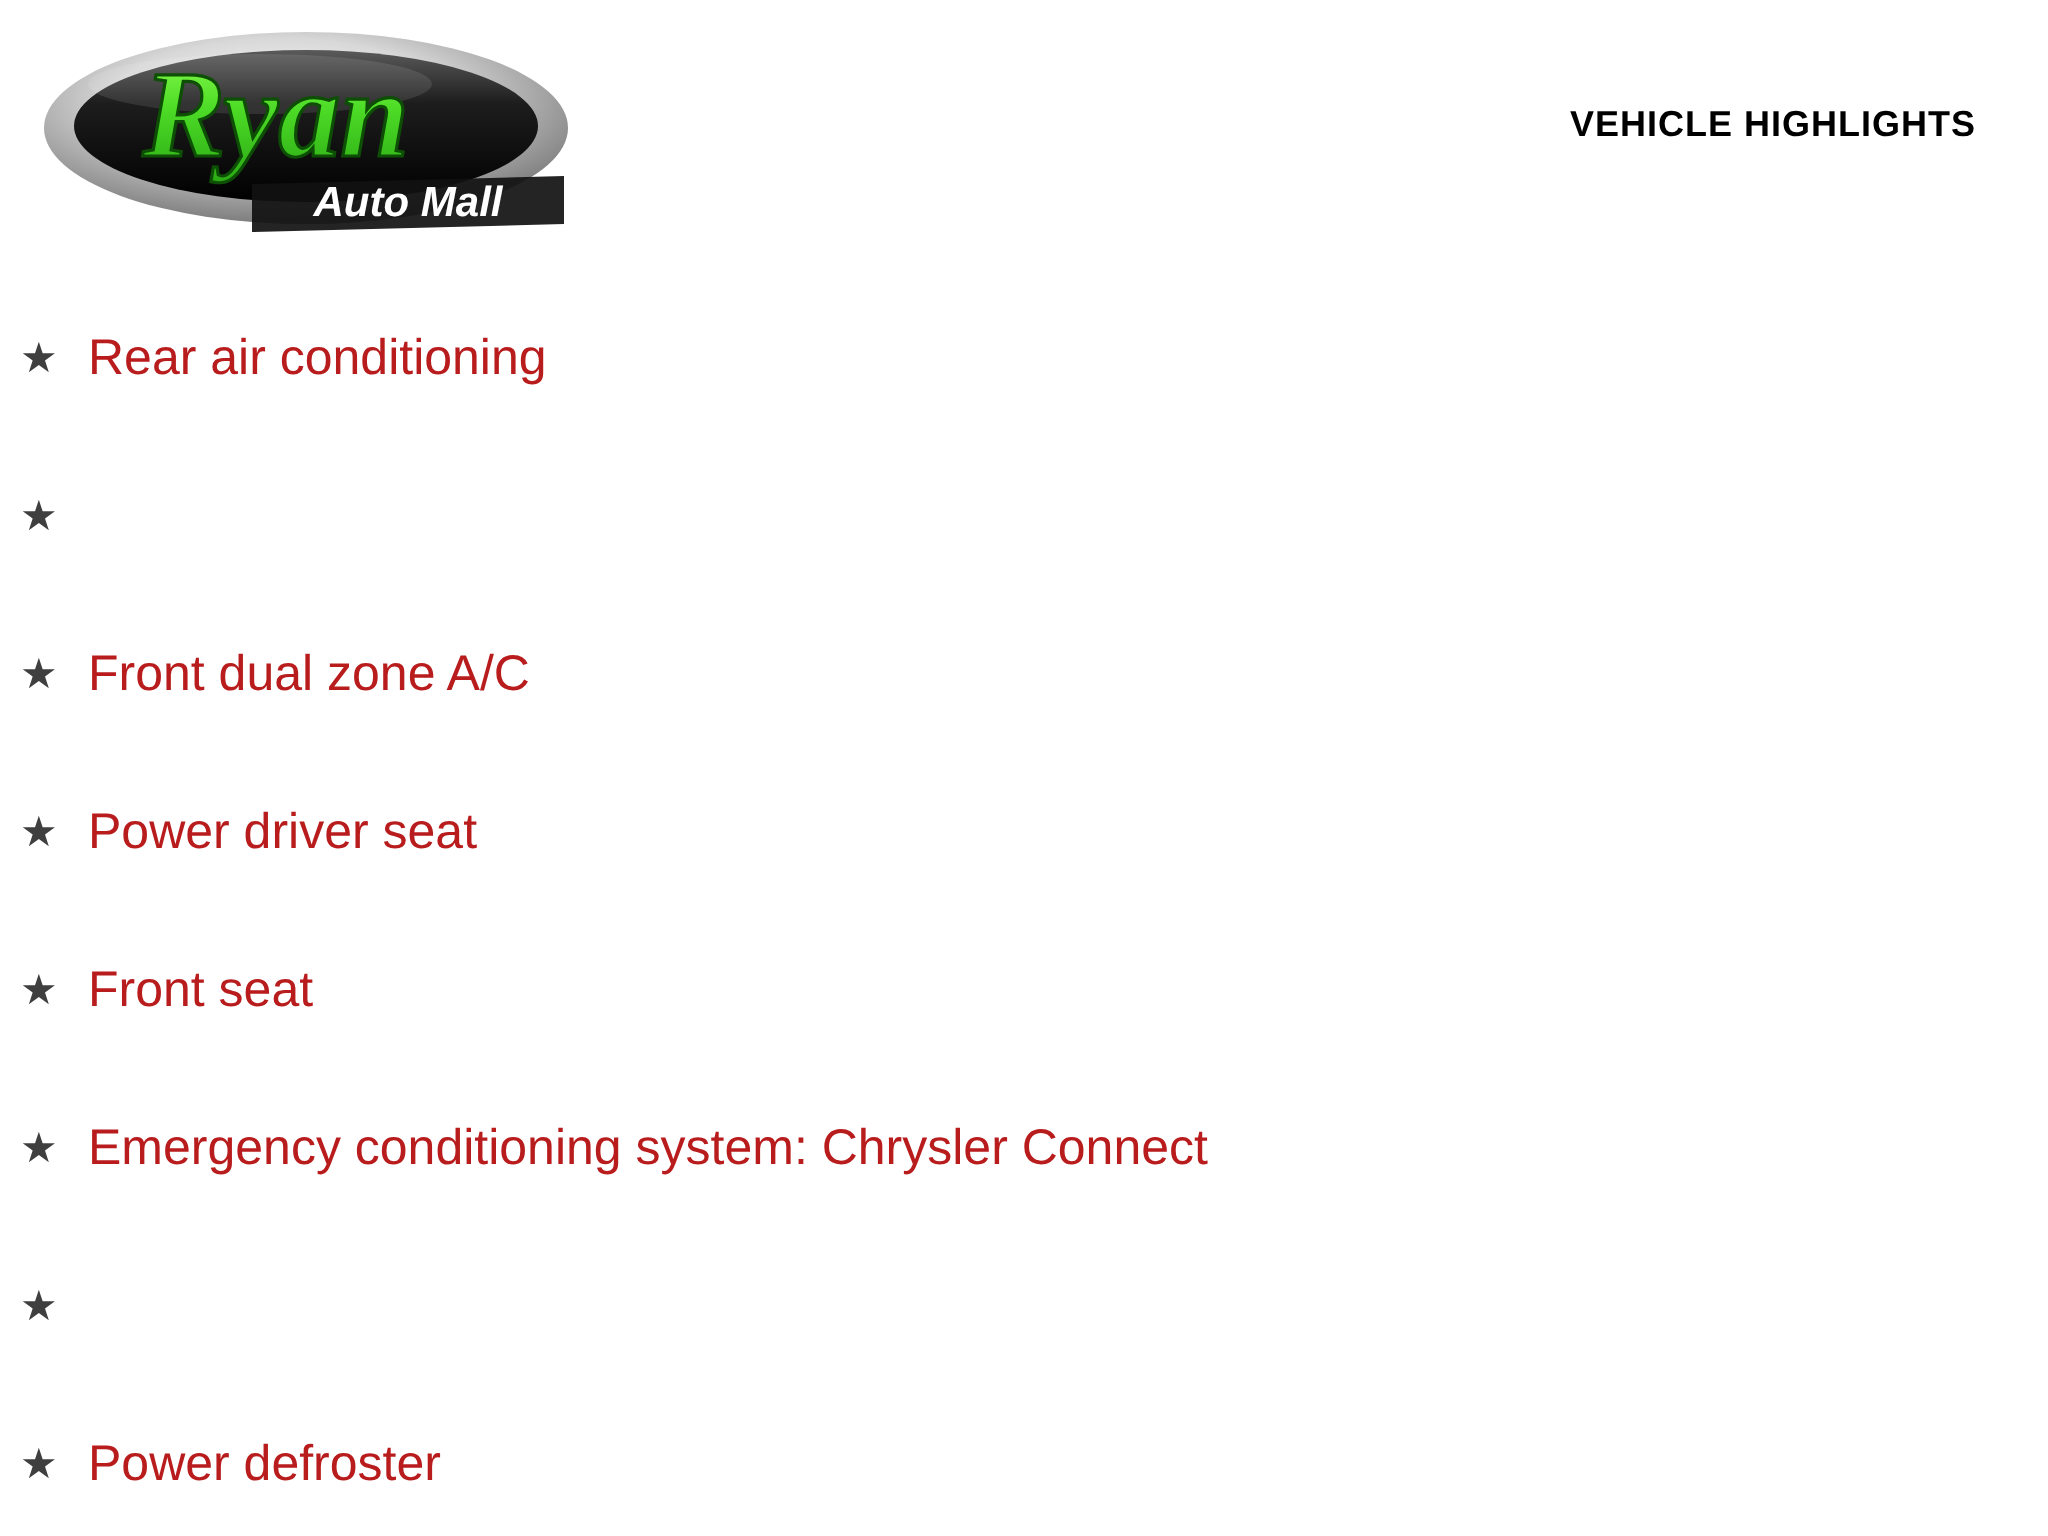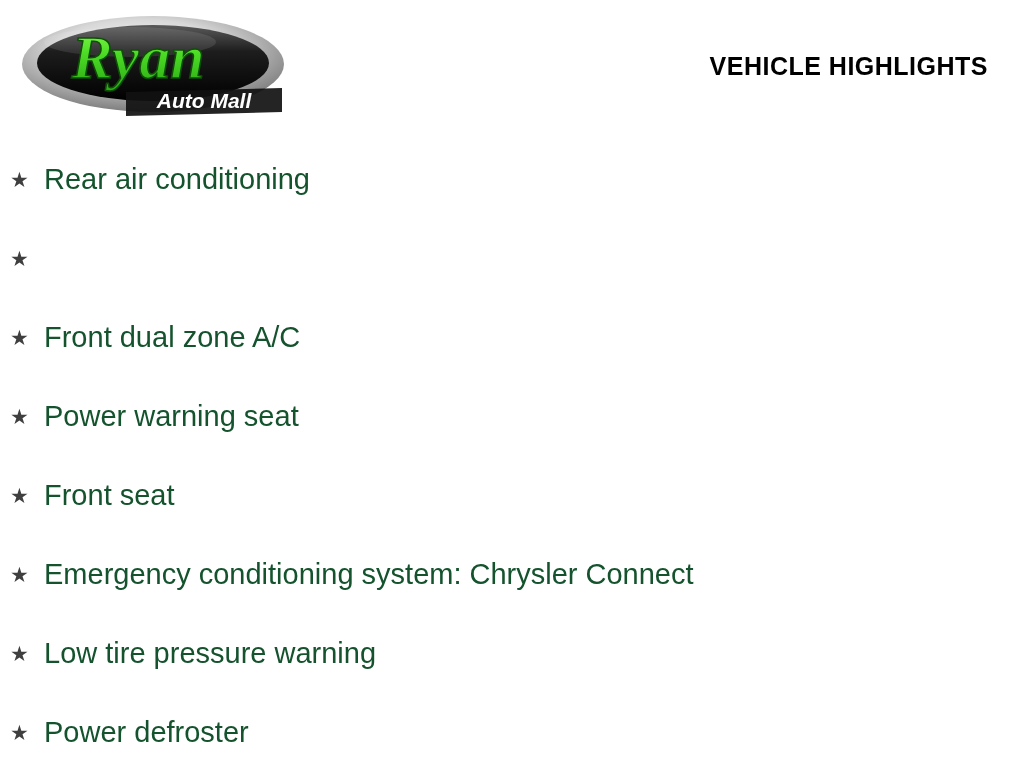--- a/index.html
+++ b/index.html
@@ -27,21 +27,21 @@
     top: 8px;
     width: 270px;
     height: 115px;
   }
   .logo svg { display: block; }
 
   .header-title {
     position: absolute;
     right: 36px;
     top: 52px;
-    font-size: 25px;
+    font-size: 18px;
     font-weight: bold;
     color: #000000;
     letter-spacing: 0.5px;
     white-space: nowrap;
   }
 
   
   .highlights {
     position: absolute;
     top: 140px;
@@ -59,22 +59,22 @@
   }
   .bullet-star {
     width: 22px;
     flex: 0 0 22px;
     font-size: 21px;
     line-height: 1;
     color: #3f3f3f;
     text-align: left;
   }
   .highlight-label {
-    font-size: 29px;
-    color: #14532d;
+    font-size: 25px;
+    color: #b91c1c;
     line-height: 1;
     margin-left: 12px;
     white-space: nowrap;
   }
 </style>
 </head>
 <body>
 
 <div class="header">
 
@@ -128,36 +128,35 @@
     <span class="bullet-star">★</span>
   </li>
 
   <li class="highlight-item">
     <span class="bullet-star">★</span>
     <span class="highlight-label">Front dual zone A/C</span>
   </li>
 
   <li class="highlight-item">
     <span class="bullet-star">★</span>
-    <span class="highlight-label">Power warning seat</span>
+    <span class="highlight-label">Power driver seat</span>
   </li>
 
   <li class="highlight-item">
     <span class="bullet-star">★</span>
     <span class="highlight-label">Front seat</span>
   </li>
 
   <li class="highlight-item">
     <span class="bullet-star">★</span>
     <span class="highlight-label">Emergency conditioning system: Chrysler Connect</span>
   </li>
 
   <li class="highlight-item">
     <span class="bullet-star">★</span>
-    <span class="highlight-label">Low tire pressure warning</span>
   </li>
 
   <li class="highlight-item">
     <span class="bullet-star">★</span>
     <span class="highlight-label">Power defroster</span>
   </li>
 
 </ul>
 
 </body></html>

